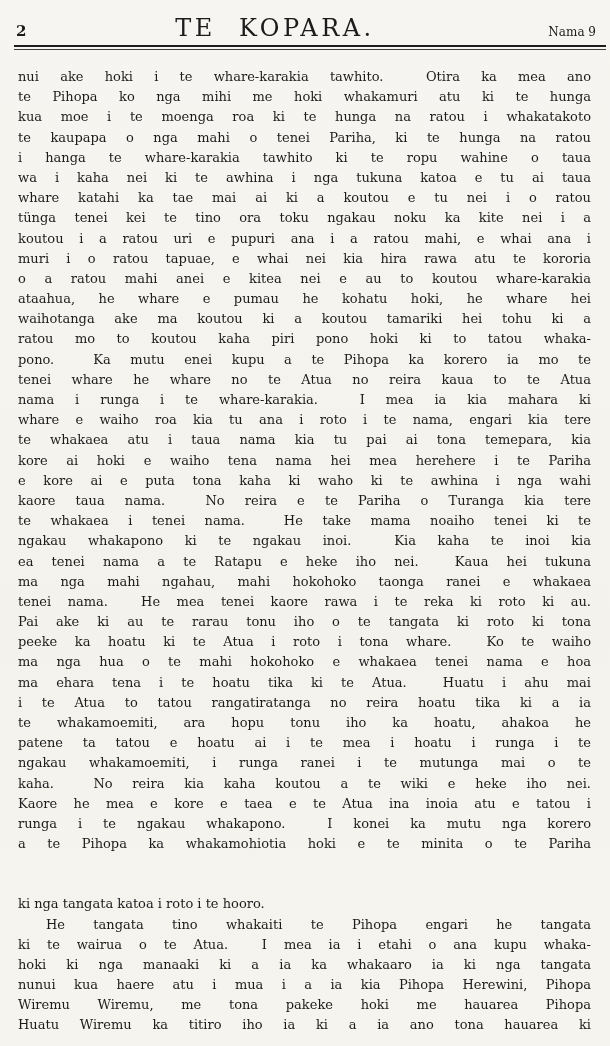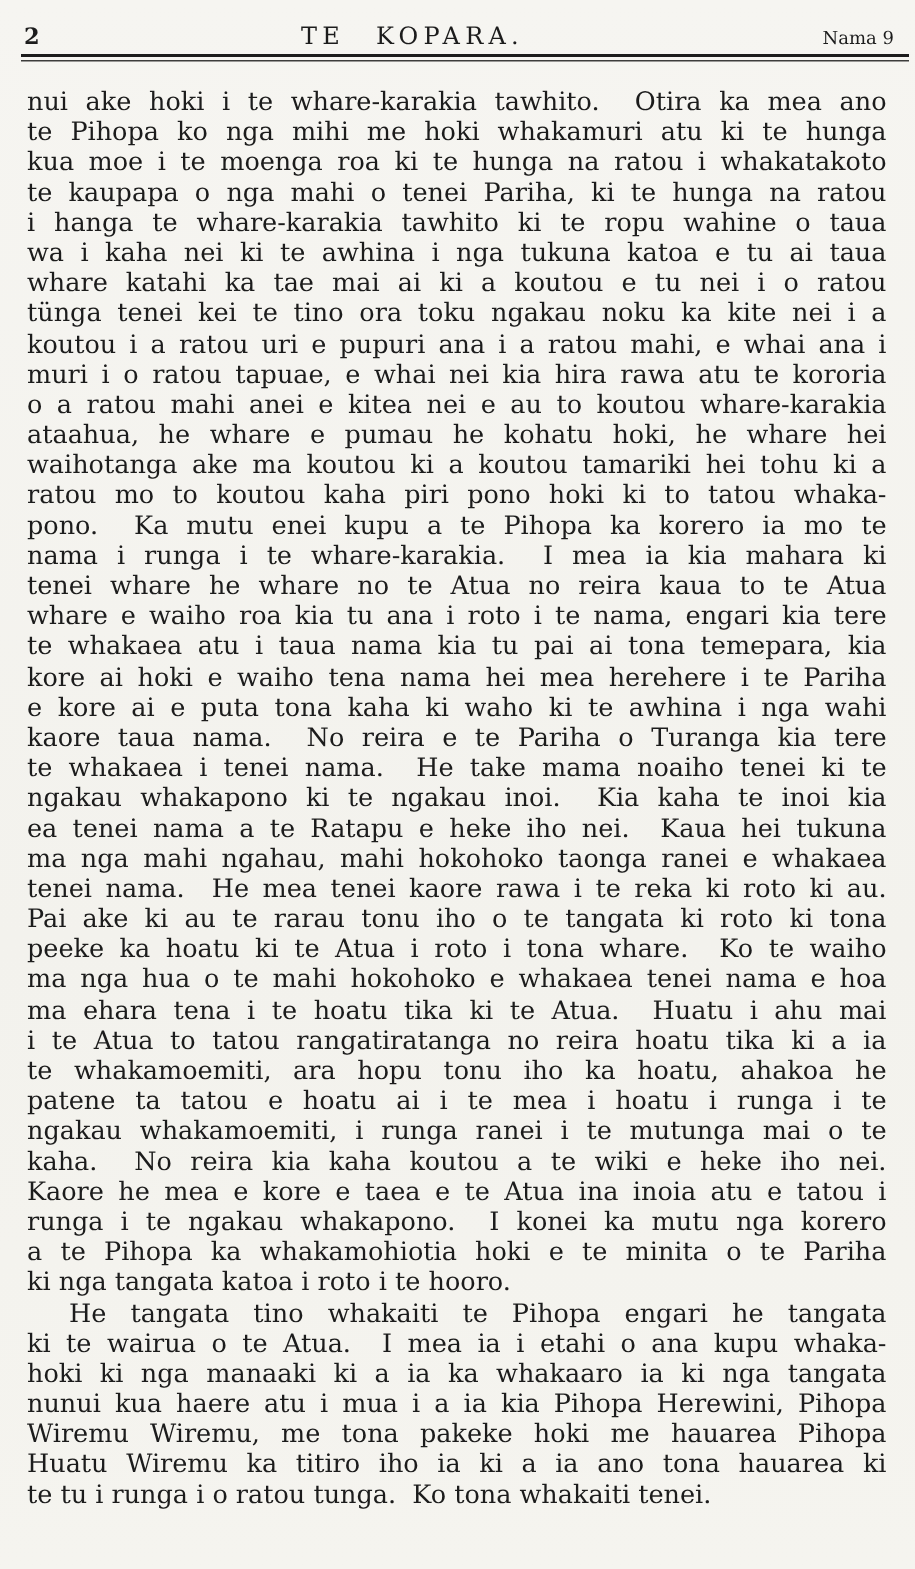--- a/index.html
+++ b/index.html
@@ -23,21 +23,21 @@
     grid-template-columns: 60px 1fr 110px;
     align-items: baseline;
     padding: 14px 14px 0 16px;
   }
   .page-number {
     font-size: 15px;
     font-weight: bold;
     justify-self: start;
   }
   .masthead {
-    font-size: 16px;
+    font-size: 24px;
     letter-spacing: 3.5px;
     word-spacing: 12px;
     justify-self: center;
     transform: translateX(-6px);
     white-space: nowrap;
   }
   .issue {
     font-size: 12px;
     justify-self: end;
     white-space: nowrap;
@@ -46,31 +46,32 @@
     margin: 3px 4px 0 14px;
     height: 5px;
     border-top: 2px solid var(--ink);
     border-bottom: 1px solid rgba(28,28,28,0.85);
   }
   .body {
     padding: 17px 19px 0 18px;
   }
   .paragraph { }
   .line {
-    font-size: 17px;
+    font-size: 13px;
     line-height: 20.2px;
     height: 20.2px;
     white-space: nowrap;
     overflow: hidden;
     text-align: justify;
     text-align-last: justify;
     -moz-text-align-last: justify;
   }
   .line.last {
     text-align-last: left;
+    margin-top: 40px;
     -moz-text-align-last: left;
   }
   .line.first-indent {
     text-indent: 28px;
   }
 </style>
 </head>
 <body>
 
 <div class="page">
@@ -90,22 +91,22 @@
         <div class="line">wa i kaha nei ki te awhina i nga tukuna katoa e tu ai taua</div>
         <div class="line">whare katahi ka tae mai ai ki a koutou e tu nei i o ratou</div>
         <div class="line">tünga tenei kei te tino ora toku ngakau noku ka kite nei i a</div>
         <div class="line">koutou i a ratou uri e pupuri ana i a ratou mahi, e whai ana i</div>
         <div class="line">muri i o ratou tapuae, e whai nei kia hira rawa atu te kororia</div>
         <div class="line">o a ratou mahi anei e kitea nei e au to koutou whare-karakia</div>
         <div class="line">ataahua, he whare e pumau he kohatu hoki, he whare hei</div>
         <div class="line">waihotanga ake ma koutou ki a koutou tamariki hei tohu ki a</div>
         <div class="line">ratou mo to koutou kaha piri pono hoki ki to tatou whaka-</div>
         <div class="line">pono.&nbsp; Ka mutu enei kupu a te Pihopa ka korero ia mo te</div>
+        <div class="line">tenei whare he whare no te Atua no reira kaua to te Atua</div>
         <div class="line">nama i runga i te whare-karakia.&nbsp; I mea ia kia mahara ki</div>
-        <div class="line">tenei whare he whare no te Atua no reira kaua to te Atua</div>
         <div class="line">whare e waiho roa kia tu ana i roto i te nama, engari kia tere</div>
         <div class="line">te whakaea atu i taua nama kia tu pai ai tona temepara, kia</div>
         <div class="line">kore ai hoki e waiho tena nama hei mea herehere i te Pariha</div>
         <div class="line">e kore ai e puta tona kaha ki waho ki te awhina i nga wahi</div>
         <div class="line">kaore taua nama.&nbsp; No reira e te Pariha o Turanga kia tere</div>
         <div class="line">te whakaea i tenei nama.&nbsp; He take mama noaiho tenei ki te</div>
         <div class="line">ngakau whakapono ki te ngakau inoi.&nbsp; Kia kaha te inoi kia</div>
         <div class="line">ea tenei nama a te Ratapu e heke iho nei.&nbsp; Kaua hei tukuna</div>
         <div class="line">ma nga mahi ngahau, mahi hokohoko taonga ranei e whakaea</div>
         <div class="line">tenei nama.&nbsp; He mea tenei kaore rawa i te reka ki roto ki au.</div>

